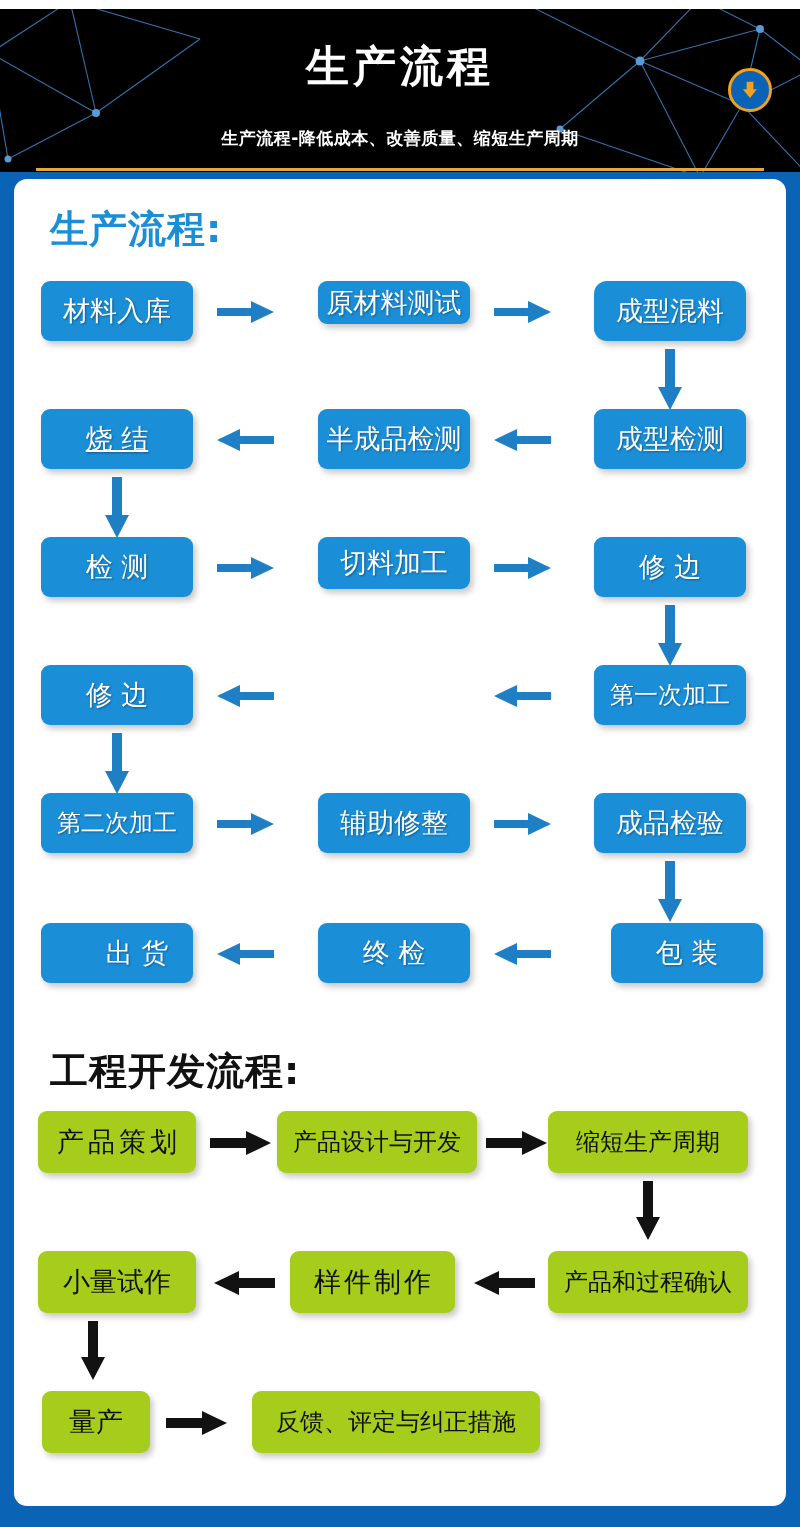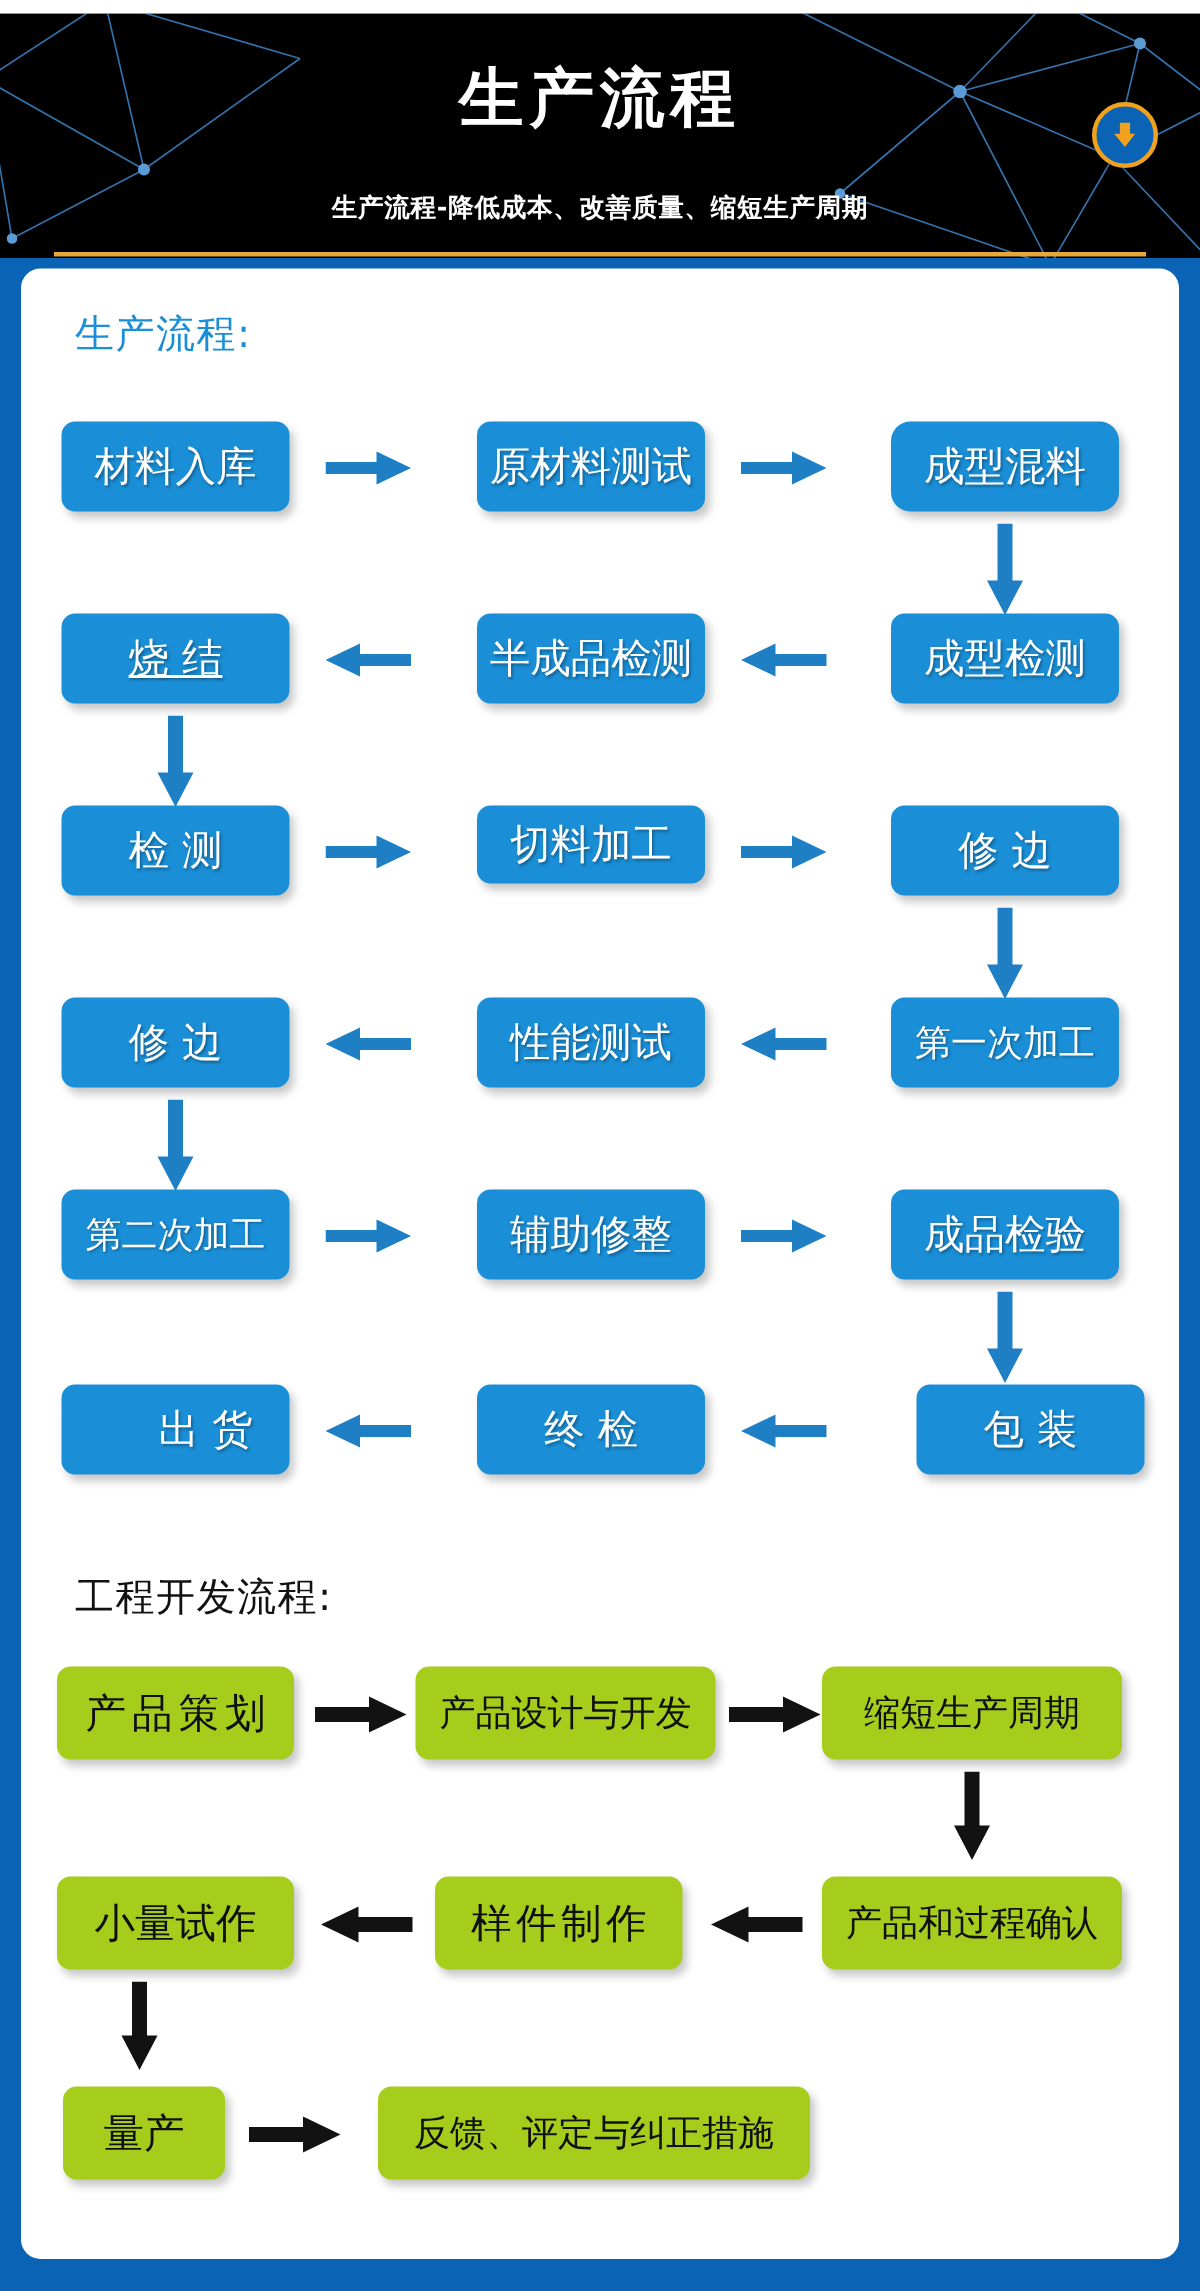--- a/index.html
+++ b/index.html
@@ -34,21 +34,21 @@
 
   .gold-rule{position:absolute;left:36px;top:168px;width:728px;height:3px;background:#e8a838;}
 
   
   .panel{
     position:absolute;left:14px;top:179px;width:772px;height:1327px;
     background:#ffffff;border-radius:13px;overflow:hidden;
   }
 
   
-  .sec-title{position:absolute;font-size:26px;font-weight:normal;letter-spacing:1px;line-height:1;}
+  .sec-title{position:absolute;font-size:38px;font-weight:bold;letter-spacing:1px;line-height:1;}
   .sec-title.blue{color:#1a8ed6;left:36px;top:31px;}
   .sec-title.dark{color:#111111;left:36px;top:873px;}
 
   
   .node{
     position:absolute;border-radius:9px;
     display:flex;align-items:center;justify-content:center;
     box-sizing:border-box;
     box-shadow:3px 4px 6px rgba(0,0,0,.22);
     text-align:center;
@@ -110,21 +110,21 @@
   <div class="panel">
 
     <div class="sec-title blue">生产流程:</div>
 
     <div class="node blue" style="left:27px;top:102px;width:152px;height:60px;">材料入库</div>
     <div class="arrow" style="left:203px;top:120px;">
       <svg width="58" height="26" viewBox="0 0 58 26">
           <path d="M0 9 h34 V2 L57 13 L34 24 v-7 H0 z" fill="#1f7fc4"></path>
         </svg>
     </div>
-    <div class="node blue" style="left:304px;top:102px;width:152px;height:60px;">原材料测试</div>
+    <div class="node blue" style="left:304px;top:102px;width:152px;height:43px;">原材料测试</div>
     <div class="arrow" style="left:480px;top:120px;">
       <svg width="58" height="26" viewBox="0 0 58 26">
           <path d="M0 9 h34 V2 L57 13 L34 24 v-7 H0 z" fill="#1f7fc4"></path>
         </svg>
     </div>
     <div class="node blue" style="left:580px;top:102px;width:152px;height:60px;border-radius:13px;">成型混料</div>
 
     <div class="arrow" style="left:643px;top:170px;">
       <svg width="26" height="62" viewBox="0 0 26 62">
           <path d="M8 0 h10 v38 h7 L13 61 L1 38 h7 z" fill="#1f7fc4"></path>
@@ -176,21 +176,20 @@
     </div>
 
     <div class="node blue" style="left:27px;top:486px;width:152px;height:60px;">
         <span class="sp1">修 边</span>
       </div>
     <div class="arrow" style="left:203px;top:504px;">
       <svg width="58" height="26" viewBox="0 0 58 26">
           <path d="M57 9 h-34 V2 L0 13 L23 24 v-7 h34 z" fill="#1f7fc4"></path>
         </svg>
     </div>
-    <div class="node blue" style="left:304px;top:486px;width:152px;height:60px;">性能测试</div>
     <div class="arrow" style="left:480px;top:504px;">
       <svg width="58" height="26" viewBox="0 0 58 26">
           <path d="M57 9 h-34 V2 L0 13 L23 24 v-7 h34 z" fill="#1f7fc4"></path>
         </svg>
     </div>
     <div class="node blue sm" style="left:580px;top:486px;width:152px;height:60px;">第一次加工</div>
 
     <div class="arrow" style="left:90px;top:554px;">
       <svg width="26" height="62" viewBox="0 0 26 62">
           <path d="M8 0 h10 v38 h7 L13 61 L1 38 h7 z" fill="#1f7fc4"></path>

